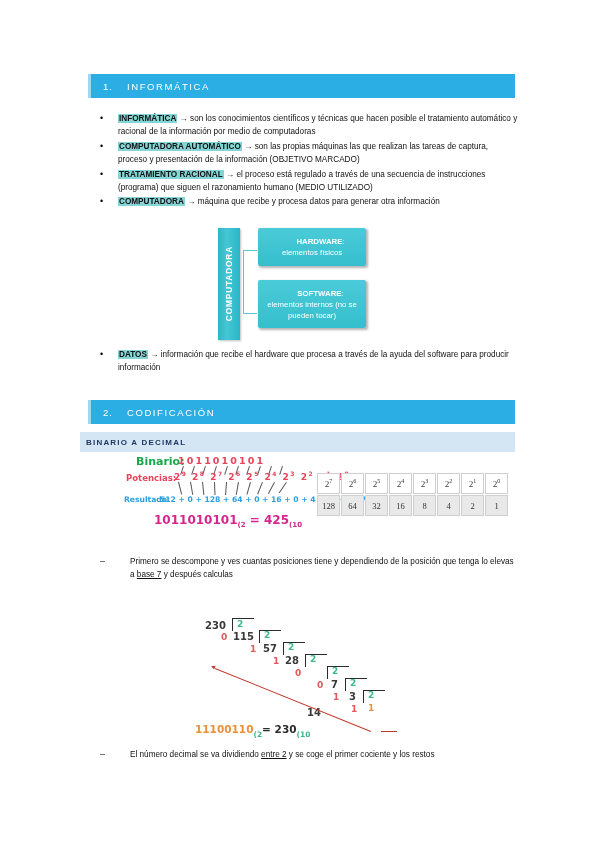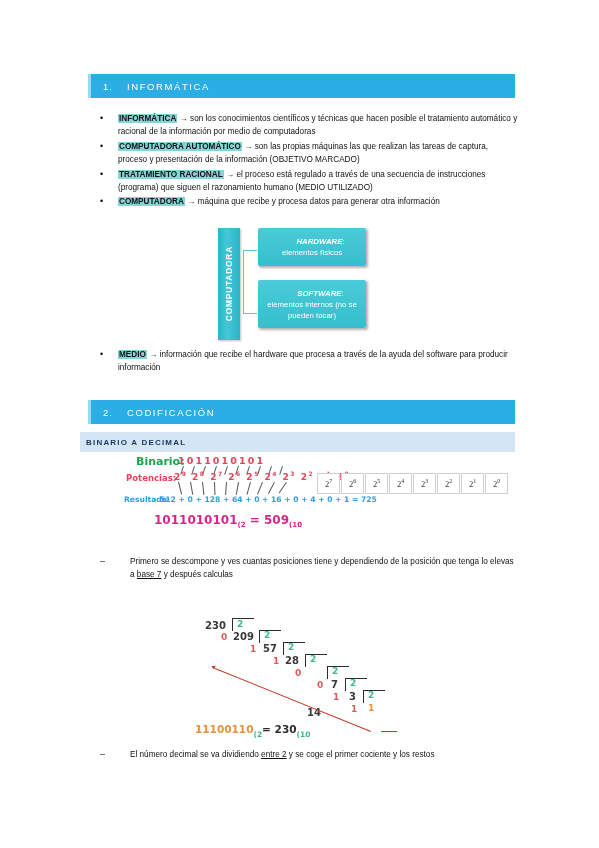--- a/index.html
+++ b/index.html
@@ -161,21 +161,21 @@
     line-height: 11px;
     text-align: center;
     display: flex;
     align-items: center;
     justify-content: center;
     padding: 3px 5px;
     box-sizing: border-box;
     border-radius: 2px;
     box-shadow: 1.5px 1.5px 2.5px rgba(0,0,0,0.3);
   }
-  .node .it { font-style: italic; font-weight: bold; margin-left: 17px; }
+  .node .it { font-weight: bold; margin-left: 17px; }
   #node-hardware { top: 0px; height: 38px; }
   #node-software { top: 52px; height: 48px; }
 
   
   .bin-dec {
     position: absolute;
     left: 126px;
     top: 455px;
     width: 200px;
     height: 90px;
@@ -338,21 +338,21 @@
       <div>
         <span class="it">SOFTWARE</span><span>:</span><span> elementos internos (no se pueden tocar)</span>
       </div>
     </div>
   </div>
 
   <div class="bullets" style="top:348px;">
     <div class="bullet-row">
       <div class="bullet-mark">•</div>
       <div class="bullet-text">
-        <span class="term">MEDIO</span>
+        <span class="term">DATOS</span>
         <span class="arrow">→</span><span> información que recibe el hardware que procesa a través de la ayuda del software para producir información</span>
       </div>
     </div>
   </div>
 
   <div class="section-bar" style="top:400px;">
     <span class="num">2.</span>
     <span class="title">CODIFICACIÓN</span>
   </div>
 
@@ -388,55 +388,65 @@
     <div class="tick" style="left:112px; top:27px; height:13px; transform:rotate(10deg);"></div>
     <div class="tick" style="left:124px; top:27px; height:13px; transform:rotate(16deg);"></div>
     <div class="tick" style="left:136px; top:27px; height:13px; transform:rotate(22deg);"></div>
     <div class="tick" style="left:148px; top:27px; height:13px; transform:rotate(28deg);"></div>
     <div class="tick" style="left:160px; top:27px; height:13px; transform:rotate(34deg);"></div>
 
     <div class="hw-line lbl-resultado">Resultado:</div>
     <div class="hw-line sum-line">512 + 0 + 128 + 64 + 0 + 16 + 0 + 4 + 0 + 1 = 725</div>
 
     <div class="hw-line final-pink">
-      <span>1011010101</span><sub>(2</sub><span> = </span><span>509</span><sub>(10</sub>
+      <span>1011010101</span><sub>(2</sub><span> = </span><span>425</span><sub>(10</sub>
     </div>
   </div>
 
   <table class="pow-table">
     <tbody>
         <tr class="top">
       <td>2<sup>7</sup></td>
       <td>2<sup>6</sup></td>
       <td>2<sup>5</sup></td>
       <td>2<sup>4</sup></td>
       <td>2<sup>3</sup></td>
       <td>2<sup>2</sup></td>
       <td>2<sup>1</sup></td>
       <td>2<sup>0</sup></td>
     </tr>
+    <tr class="bot">
+      <td>128</td>
+      <td>64</td>
+      <td>32</td>
+      <td>16</td>
+      <td>8</td>
+      <td>4</td>
+      <td>2</td>
+      <td>1</td>
+    </tr>
   </tbody>
     </table>
 
   <div class="bullets" style="top:555px;">
     <div class="dash-row">
       <div class="dash-mark">–</div>
       <div class="bullet-text"><span>Primero se descompone y ves cuantas posiciones tiene y dependiendo de la posición que tenga lo elevas a </span><span class="u">base 7</span><span> y después calculas</span></div>
     </div>
   </div>
 
 
   <div class="dec-bin">
 
     <div class="dv dividend" style="left:0px;  top:2px;">230</div>
     <div class="lcorner" style="left:27px; top:0px;  width:22px; height:13px;"></div>
     <div class="dv divisor" style="left:32px; top:1px;">2</div>
     <div class="dv remainder" style="left:16px; top:14px;">0</div>
 
-    <div class="dv dividend" style="left:28px; top:13px;">209</div>
+    <div class="dv dividend" style="left:28px; top:13px;">115</div>
     <div class="lcorner" style="left:54px; top:12px; width:22px; height:13px;"></div>
     <div class="dv divisor" style="left:59px; top:12px;">2</div>
     <div class="dv remainder" style="left:45px; top:26px;">1</div>
 
     <div class="dv dividend" style="left:58px; top:25px;">57</div>
     <div class="lcorner" style="left:78px; top:24px; width:22px; height:13px;"></div>
     <div class="dv divisor" style="left:83px; top:24px;">2</div>
     <div class="dv remainder" style="left:68px; top:38px;">1</div>
 
     <div class="dv dividend" style="left:80px; top:37px;">28</div>

